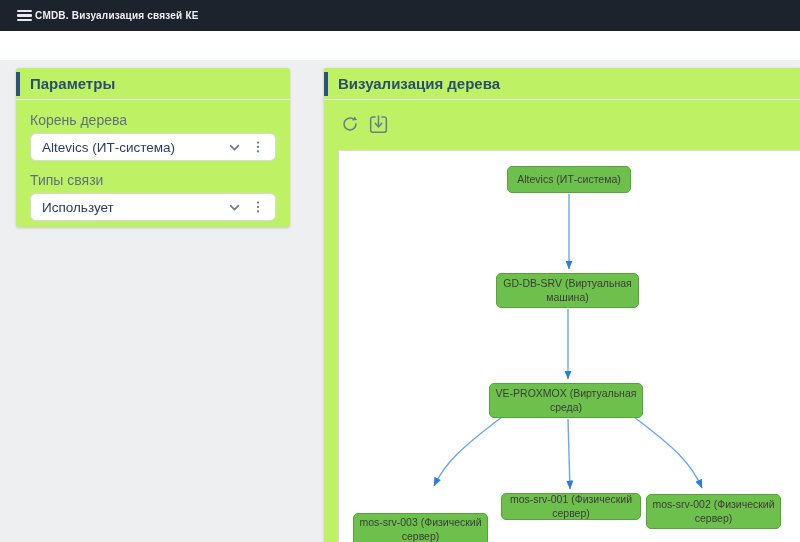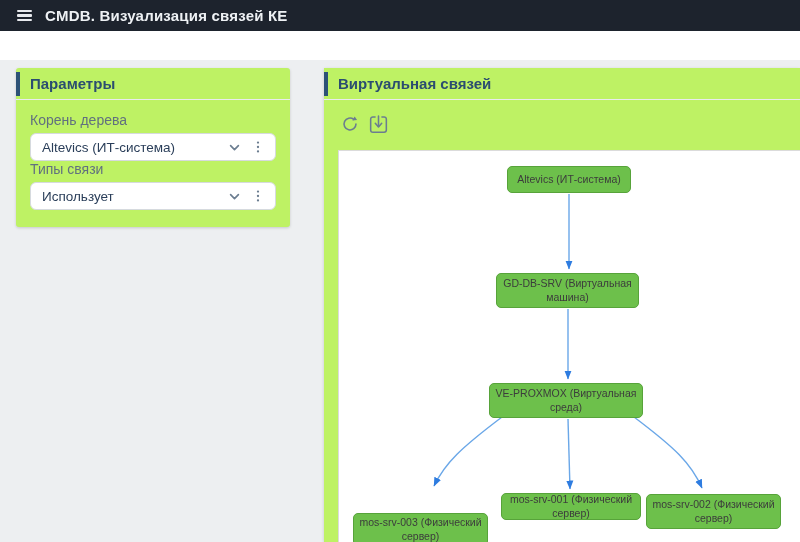--- a/index.html
+++ b/index.html
@@ -9,36 +9,36 @@
     font-family:"Liberation Sans","DejaVu Sans",sans-serif;
     position:relative;
   }
   
   .appbar {
     position:absolute; top:0; left:0; right:0; height:31px;
     background:#1d232d; display:flex; align-items:center; z-index:10;
   }
   .burger { width:15px; height:11px; margin-left:17px; display:flex; flex-direction:column; justify-content:space-between; cursor:pointer; }
   .burger span { display:block; height:2.2px; background:#e8eaee; border-radius:1px; }
-  .appbar-title { color:#eef1f4; font-size:15px; font-weight:700; margin-left:13px; letter-spacing:.2px; }
+  .appbar-title { color:#eef1f4; font-size:10px; font-weight:700; margin-left:3px; letter-spacing:.2px; }
   
   .subband { position:absolute; top:31px; left:0; right:0; height:29px; background:#ffffff; }
   
   .card {
     position:absolute; background:#bef264; border-radius:3px;
     box-shadow:0 1px 3px rgba(0,0,0,.16);
   }
   .card-head { position:relative; height:32px; display:flex; align-items:center; border-bottom:1px solid #e9ebee; }
   .accent { position:absolute; left:0; top:4px; width:3.5px; height:24px; background:#2d5277; }
   .card-title { margin-left:14px; font-size:15px; font-weight:700; color:#2b4d70; }
   
   #params-card { left:16px; top:68px; width:274px; height:159px; }
   .card-body { padding:12px 14px; }
   .field-label { font-size:14px; color:#61707f; margin-bottom:5px; }
-  .field + .field { }
+  .field + .field { margin-top:11px; }
   .select-box {
     height:28px; border:1px solid #d6dade; border-radius:6px;
     display:flex; align-items:center; padding:0 11px; cursor:pointer; background:#fff;
   }
   .select-value { flex:1; font-size:13.5px; font-weight:500; color:#2a3e59; white-space:nowrap; overflow:hidden; }
   .select-box svg { flex:none; }
   .kebab { margin-left:11px; cursor:pointer; display:flex; align-items:center; }
   
   #viz-card { left:324px; top:68px; width:476px; height:474px; border-radius:0; overflow:hidden; }
   .toolbar { display:flex; align-items:center; gap:8px; padding:14px 0 0 16px; }
@@ -111,21 +111,21 @@
           </svg>
         </span>
       </div>
     </div>
   </div>
 </div>
 
 <div class="card" id="viz-card">
   <div class="card-head">
     <div class="accent"></div>
-    <div class="card-title">Виртуальная связей</div>
+    <div class="card-title">Визуализация дерева</div>
   </div>
 
   <div class="toolbar">
     <div class="tool-btn">
       <svg width="18" height="18" viewBox="0 0 16 16">
         <path d="M13.3 8 A5.3 5.3 0 1 1 11.3 3.85" fill="none" stroke="#6b7d90" stroke-width="1.4" stroke-linecap="round"></path>
         <path d="M10.1 4.9 L14.3 4.4 L12.1 1.3 Z" fill="#6b7d90"></path>
       </svg>
     </div>
     <div class="tool-btn">

